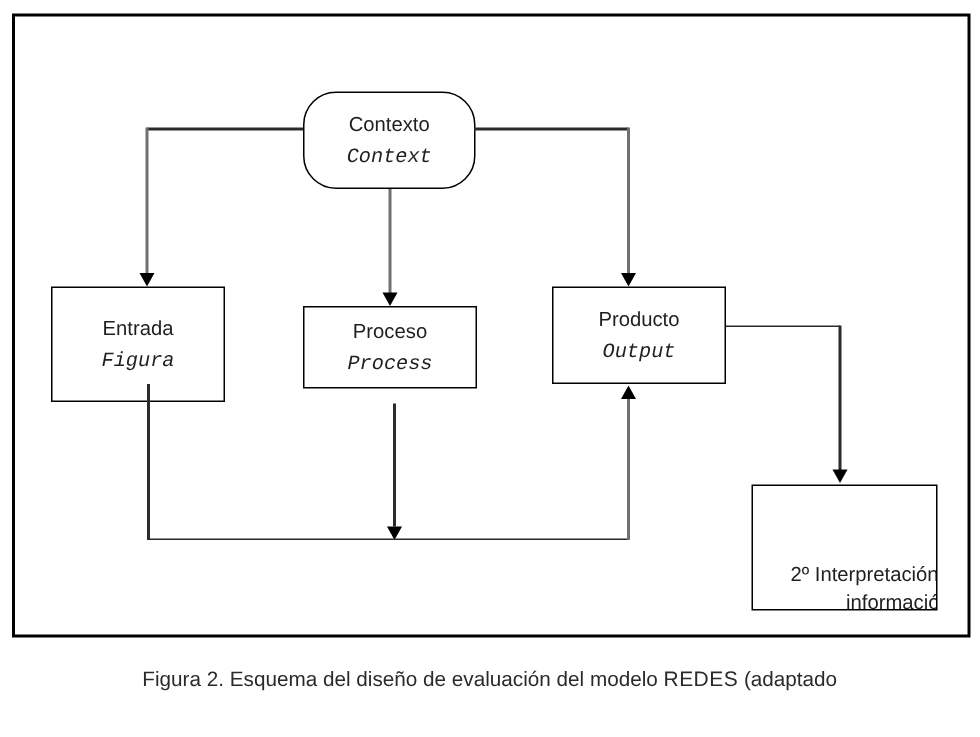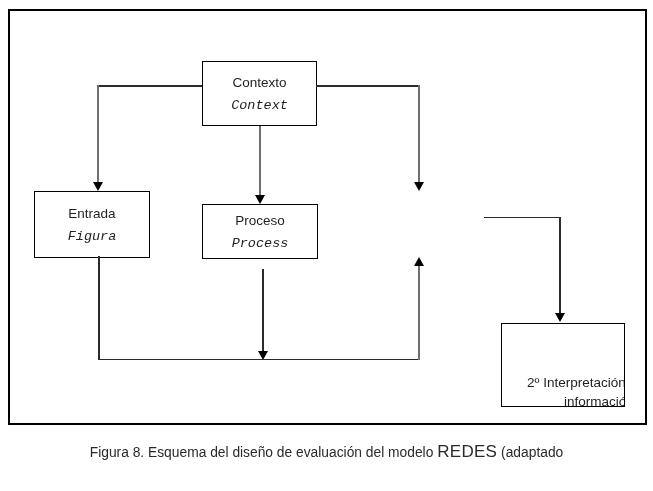--- a/index.html
+++ b/index.html
@@ -28,22 +28,22 @@
     display: flex;
     flex-direction: column;
     align-items: center;
     justify-content: center;
     gap: 8px;
     font-size: 13.5px;
     color: #1f1f1f;
     text-align: center;
   }
   .dbox .en { font-style: italic; font-family: Liberation Mono, monospace; }
-  #box-contexto { left: 202px; top: 61px;  width: 115px; height: 65px; }
-  #box-entrada  { left: 34px;  top: 191px; width: 116px; height: 67px; }
+  #box-contexto { left: 202px; top: 61px;  width: 115px; height: 65px; border-radius: 22px; }
+  #box-entrada  { left: 34px;  top: 191px; width: 116px; height: 77px; }
   #box-proceso  { left: 202px; top: 204px; width: 116px; height: 55px; }
   #box-producto { left: 368px; top: 191px; width: 116px; height: 65px; }
   #box-interp   {
     left: 501px; top: 323px; width: 124px; height: 84px;
     display: block; overflow: hidden; position: absolute;
   }
   #box-interp .clip-line {
     position: absolute;
     white-space: nowrap;
     font-size: 13.5px;
@@ -68,21 +68,21 @@
 
   .caption {
     position: absolute;
     left: 0; top: 441px;
     width: 653px;
     text-align: center;
     font-size: 13.8px;
     line-height: 22px;
     color: #2a2a2a;
   }
-  .caption .smallcaps { font-size: 17px; letter-spacing: 0.3px; }
+  .caption .smallcaps { font-size: 14px; letter-spacing: 0.3px; }
 </style>
 </head>
 <body>
 
 <div id="canvas">
 
   <div class="frame"></div>
 
   <div class="dbox" id="box-contexto">
     <span class="es">Contexto</span>
@@ -92,20 +92,24 @@
   <div class="dbox" id="box-entrada">
     <span class="es">Entrada</span>
     <span class="en">Figura</span>
   </div>
 
   <div class="dbox" id="box-proceso">
     <span class="es">Proceso</span>
     <span class="en">Process</span>
   </div>
 
+  <div class="dbox" id="box-producto">
+    <span class="es">Producto</span>
+    <span class="en">Output</span>
+  </div>
 
   <div class="dbox" id="box-interp">
     <span class="clip-line l1">2º Interpretación</span>
     <span class="clip-line l2">información</span>
   </div>
 
   <div class="h-line" style="left:98px;  top:85px;  width:104px;"></div>
   <div class="v-line gray" style="left:97px; top:85px; height:98px;"></div>
   <div class="arrow-down" style="left:93px; top:182px;"></div>
 
@@ -124,16 +128,16 @@
   <div class="h-line" style="left:98px; top:358.5px; width:322px;"></div>
 
   <div class="v-line gray" style="left:418px; top:265px; height:95px;"></div>
   <div class="arrow-up" style="left:414px; top:257px;"></div>
 
   <div class="h-line" style="left:484px; top:216.5px; width:76px;"></div>
   <div class="v-line" style="left:559px; top:217px; height:97px;"></div>
   <div class="arrow-down" style="left:555px; top:313px;"></div>
 
   <div class="caption">
-    <div><span>Figura 8. Esquema del diseño de evaluación del modelo </span><span class="smallcaps">REDES</span><span> (adaptado</span></div>
+    <div><span>Figura 2. Esquema del diseño de evaluación del modelo </span><span class="smallcaps">REDES</span><span> (adaptado</span></div>
   </div>
 
 </div>
 
 </body></html>

